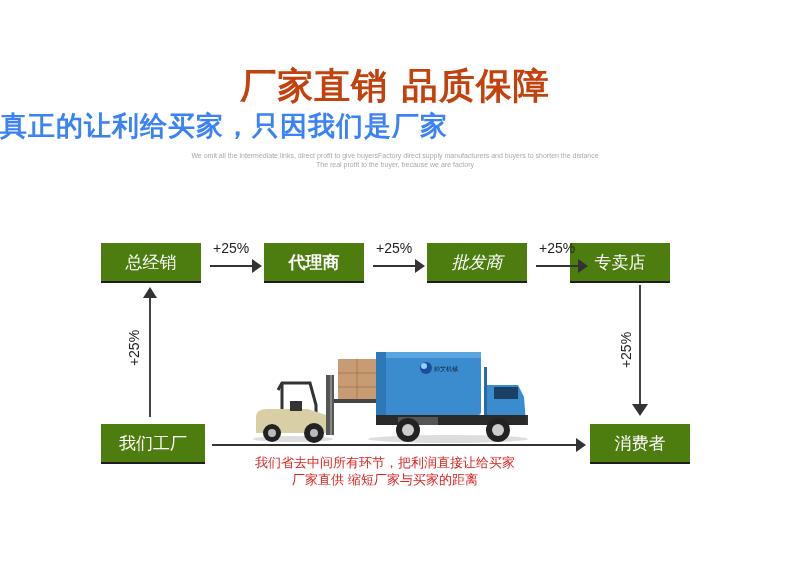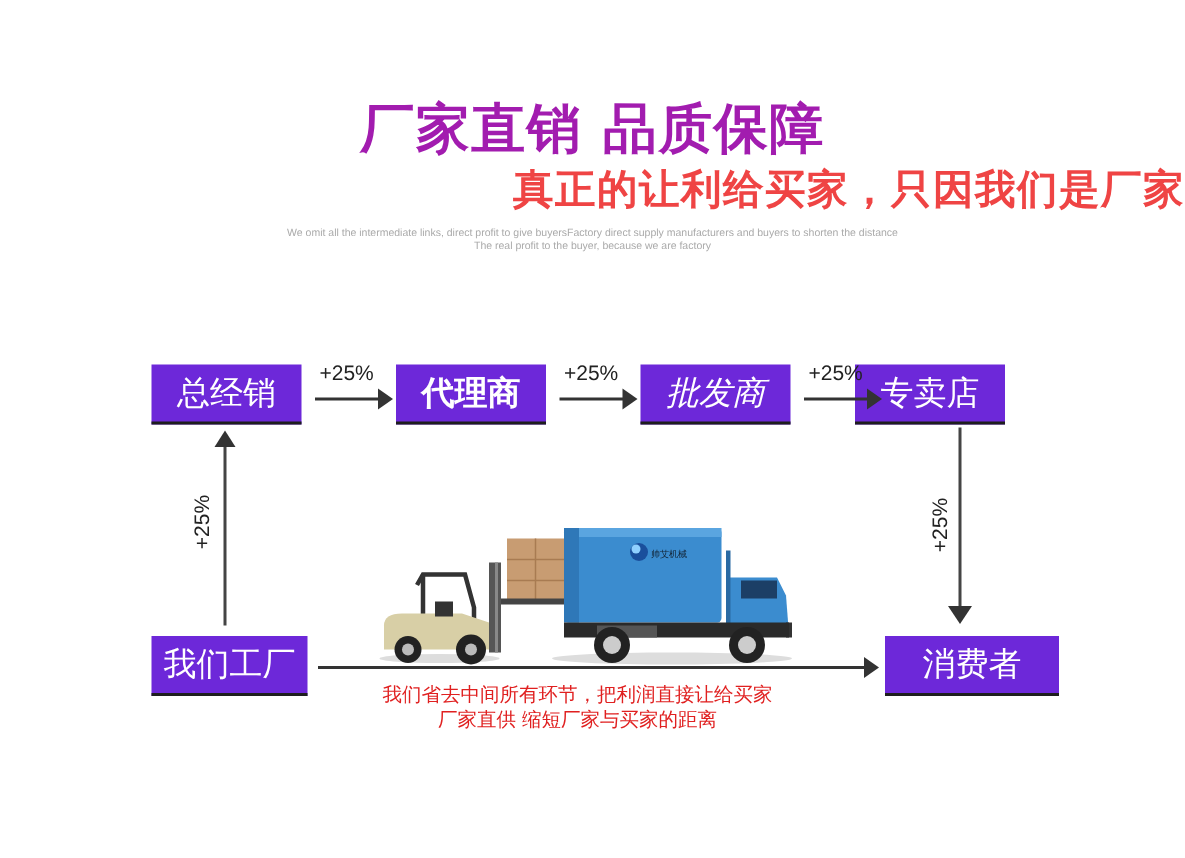--- a/index.html
+++ b/index.html
@@ -1,39 +1,39 @@
 <!DOCTYPE html>
 <html><head>
 <meta charset="utf-8">
 <style>
   * { margin: 0; padding: 0; box-sizing: border-box; }
   html, body { width: 790px; height: 572px; background: #ffffff; overflow: hidden; }
   body { position: relative; font-family: "DejaVu Sans", "Liberation Sans", sans-serif; }
 
   .title {
     position: absolute; left: 0; width: 790px; top: 62px;
-    text-align: center; font-size: 36px; font-weight: bold; color: #a21caf;
+    text-align: center; font-size: 36px; font-weight: bold; color: #c2410c;
     letter-spacing: 1px;
   }
   .subtitle {
     position: absolute; left: 0; width: 790px; top: 108px;
-    text-align: right; font-size: 27px; font-weight: bold; color: #ef4444;
+    text-align: left; font-size: 27px; font-weight: bold; color: #3b82f6;
     letter-spacing: 1px;
   }
   .en-line {
     position: absolute; left: 0; width: 790px;
     text-align: center; font-size: 7px; color: #aaa;
     font-family: "Liberation Sans", sans-serif;
   }
   .en1 { top: 152px; }
   .en2 { top: 161px; }
 
   .box {
-    position: absolute; height: 40px; background: #6d28d9; color: #fff;
-    font-size: 22px; display: flex; align-items: center; justify-content: center;
+    position: absolute; height: 40px; background: #4d7c0f; color: #fff;
+    font-size: 17px; display: flex; align-items: center; justify-content: center;
     border-bottom: 2px solid #1e1e1e;
   }
   .arrow-h { position: absolute; height: 2px; background: #333; }
   .arrow-h::after {
     content: ""; position: absolute; right: -8px; top: -6px;
     border-left: 10px solid #333; border-top: 7px solid transparent; border-bottom: 7px solid transparent;
   }
   .arrow-v { position: absolute; width: 2px; background: #444; }
   .arrow-up::before {
     content: ""; position: absolute; left: -6px; top: -10px;
@@ -59,21 +59,21 @@
 <div class="subtitle">真正的让利给买家，只因我们是厂家</div>
 <div class="en-line en1">We omit all the intermediate links, direct profit to give buyersFactory direct supply manufacturers and buyers to shorten the distance</div>
 <div class="en-line en2">The real profit to the buyer, because we are factory</div>
 
 <div class="box" style="left:101px; top:243px; width:100px;">总经销</div>
 <div class="box" style="left:264px; top:243px; width:100px;font-weight:bold;">代理商</div>
 <div class="box" style="left:427px; top:243px; width:100px;font-style:italic;">批发商</div>
 <div class="box" style="left:570px; top:243px; width:100px;">专卖店</div>
 
 <div class="box" style="left:101px; top:424px; width:104px;">我们工厂</div>
-<div class="box" style="left:590px; top:424px; width:116px;">消费者</div>
+<div class="box" style="left:590px; top:424px; width:100px;">消费者</div>
 
 <div class="arrow-h" style="left:210px; top:265px; width:44px;"></div>
 <div class="pct" style="left:213px; top:240px;">+25%</div>
 
 <div class="arrow-h" style="left:373px; top:265px; width:44px;"></div>
 <div class="pct" style="left:376px; top:240px;">+25%</div>
 
 <div class="arrow-h" style="left:536px; top:265px; width:44px;"></div>
 <div class="pct" style="left:539px; top:240px;">+25%</div>
 

